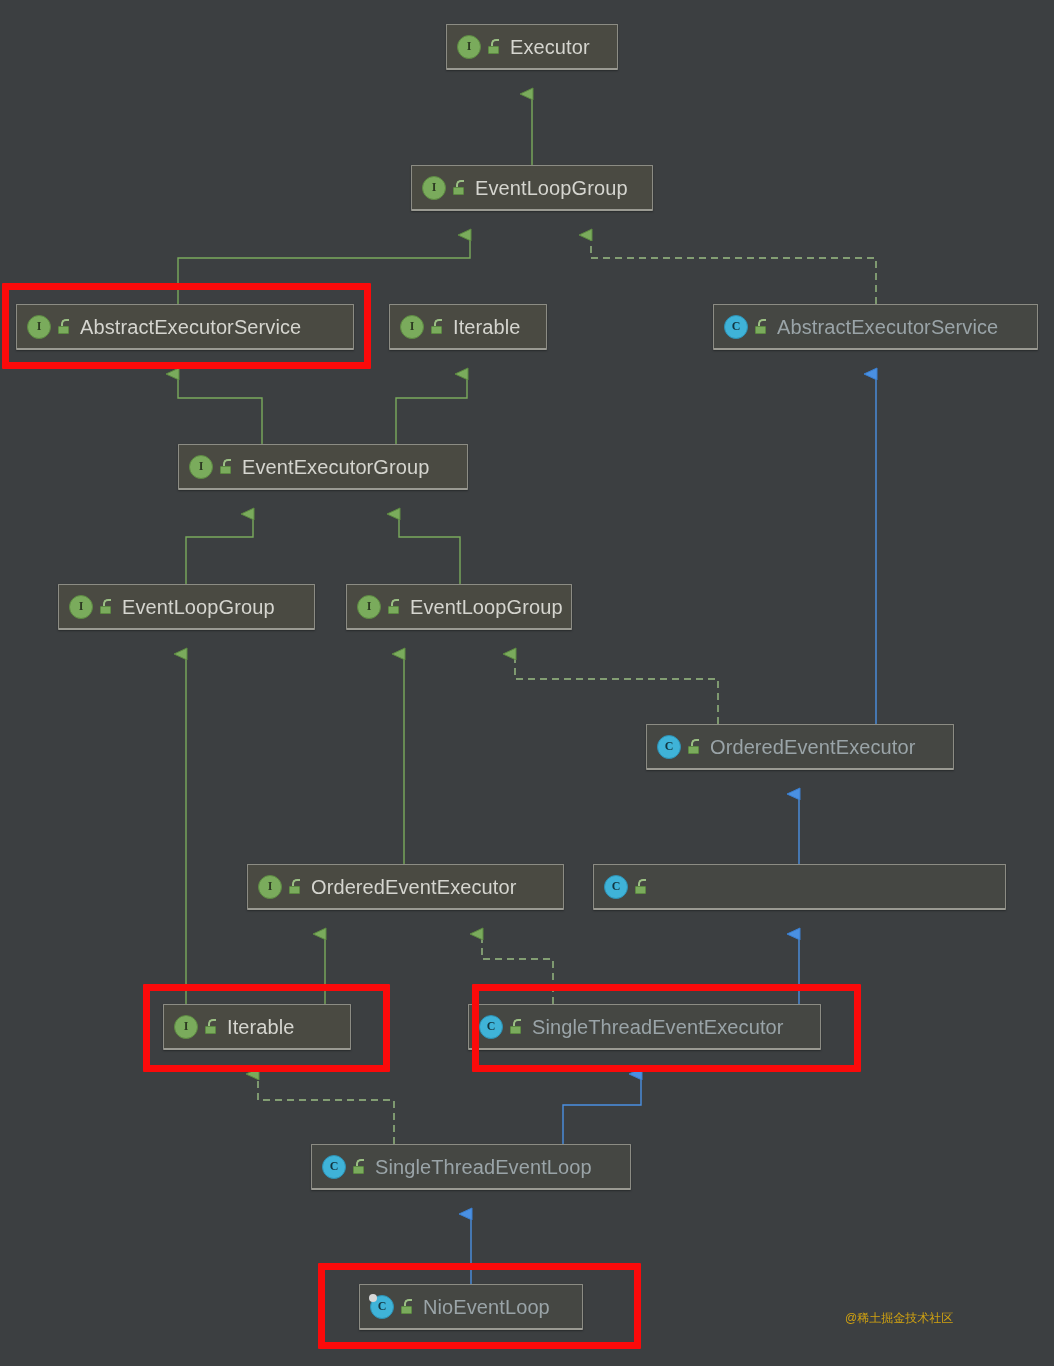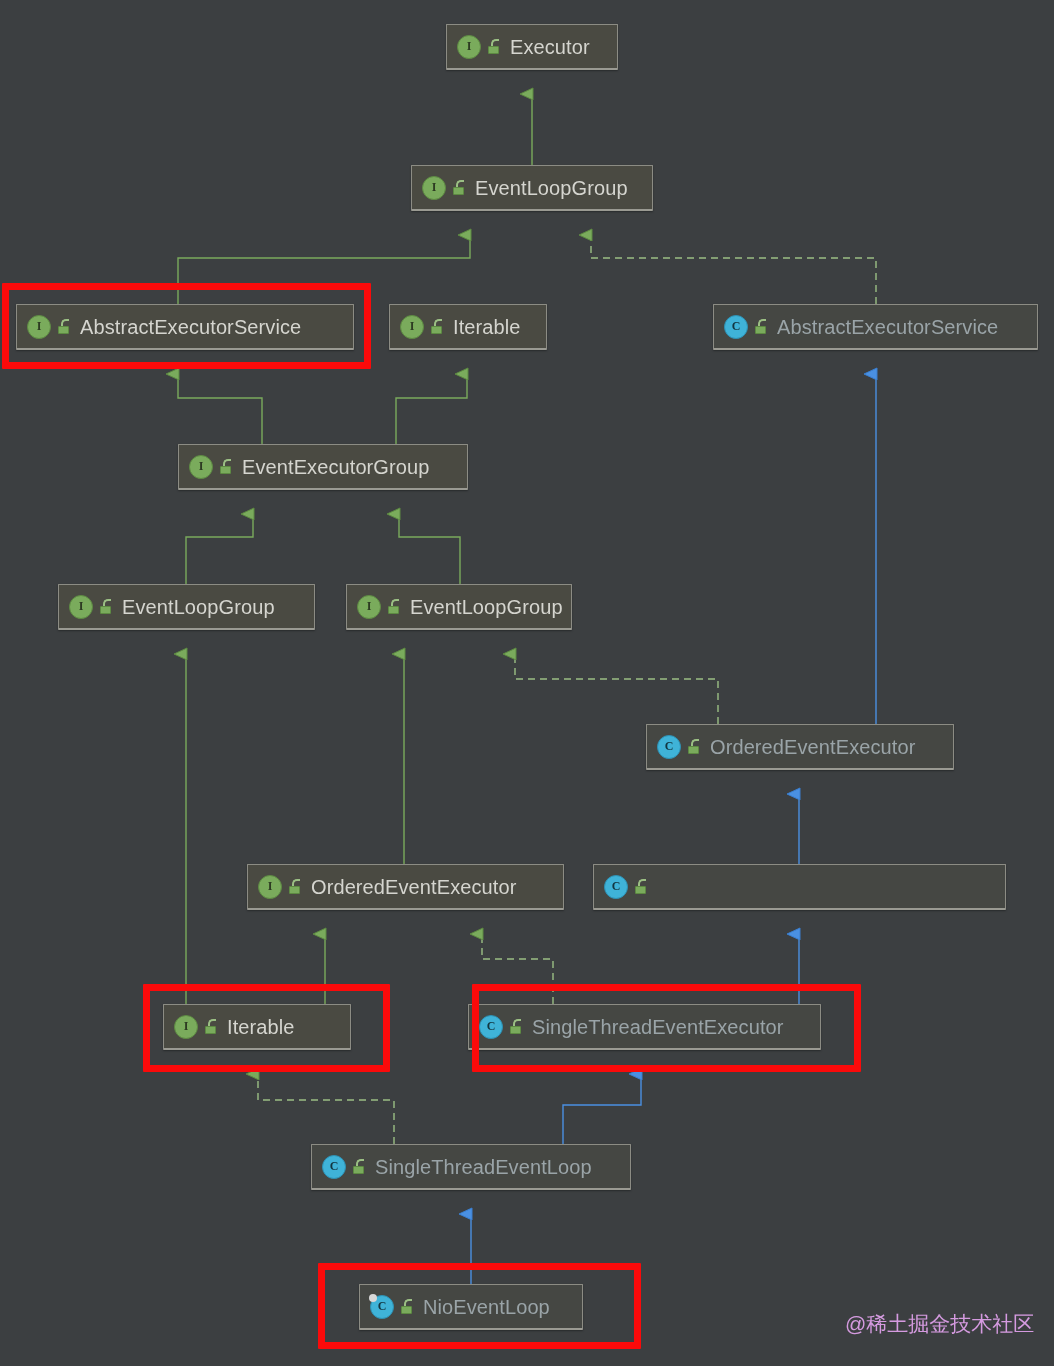--- a/index.html
+++ b/index.html
@@ -127,22 +127,22 @@
   .highlight {
     position: absolute;
     border: 7px solid #fb0a0a;
     box-sizing: border-box;
     z-index: 5;
     pointer-events: none;
     border-radius: 1px;
   }
   .watermark {
     position: absolute;
-    color: #f0abfc;
-    font-size: 21px;
+    color: #eab308;
+    font-size: 12px;
     white-space: nowrap;
     opacity: .85;
     z-index: 6;
   }
 </style>
 </head>
 <body>
 
 <div id="canvas">
 

